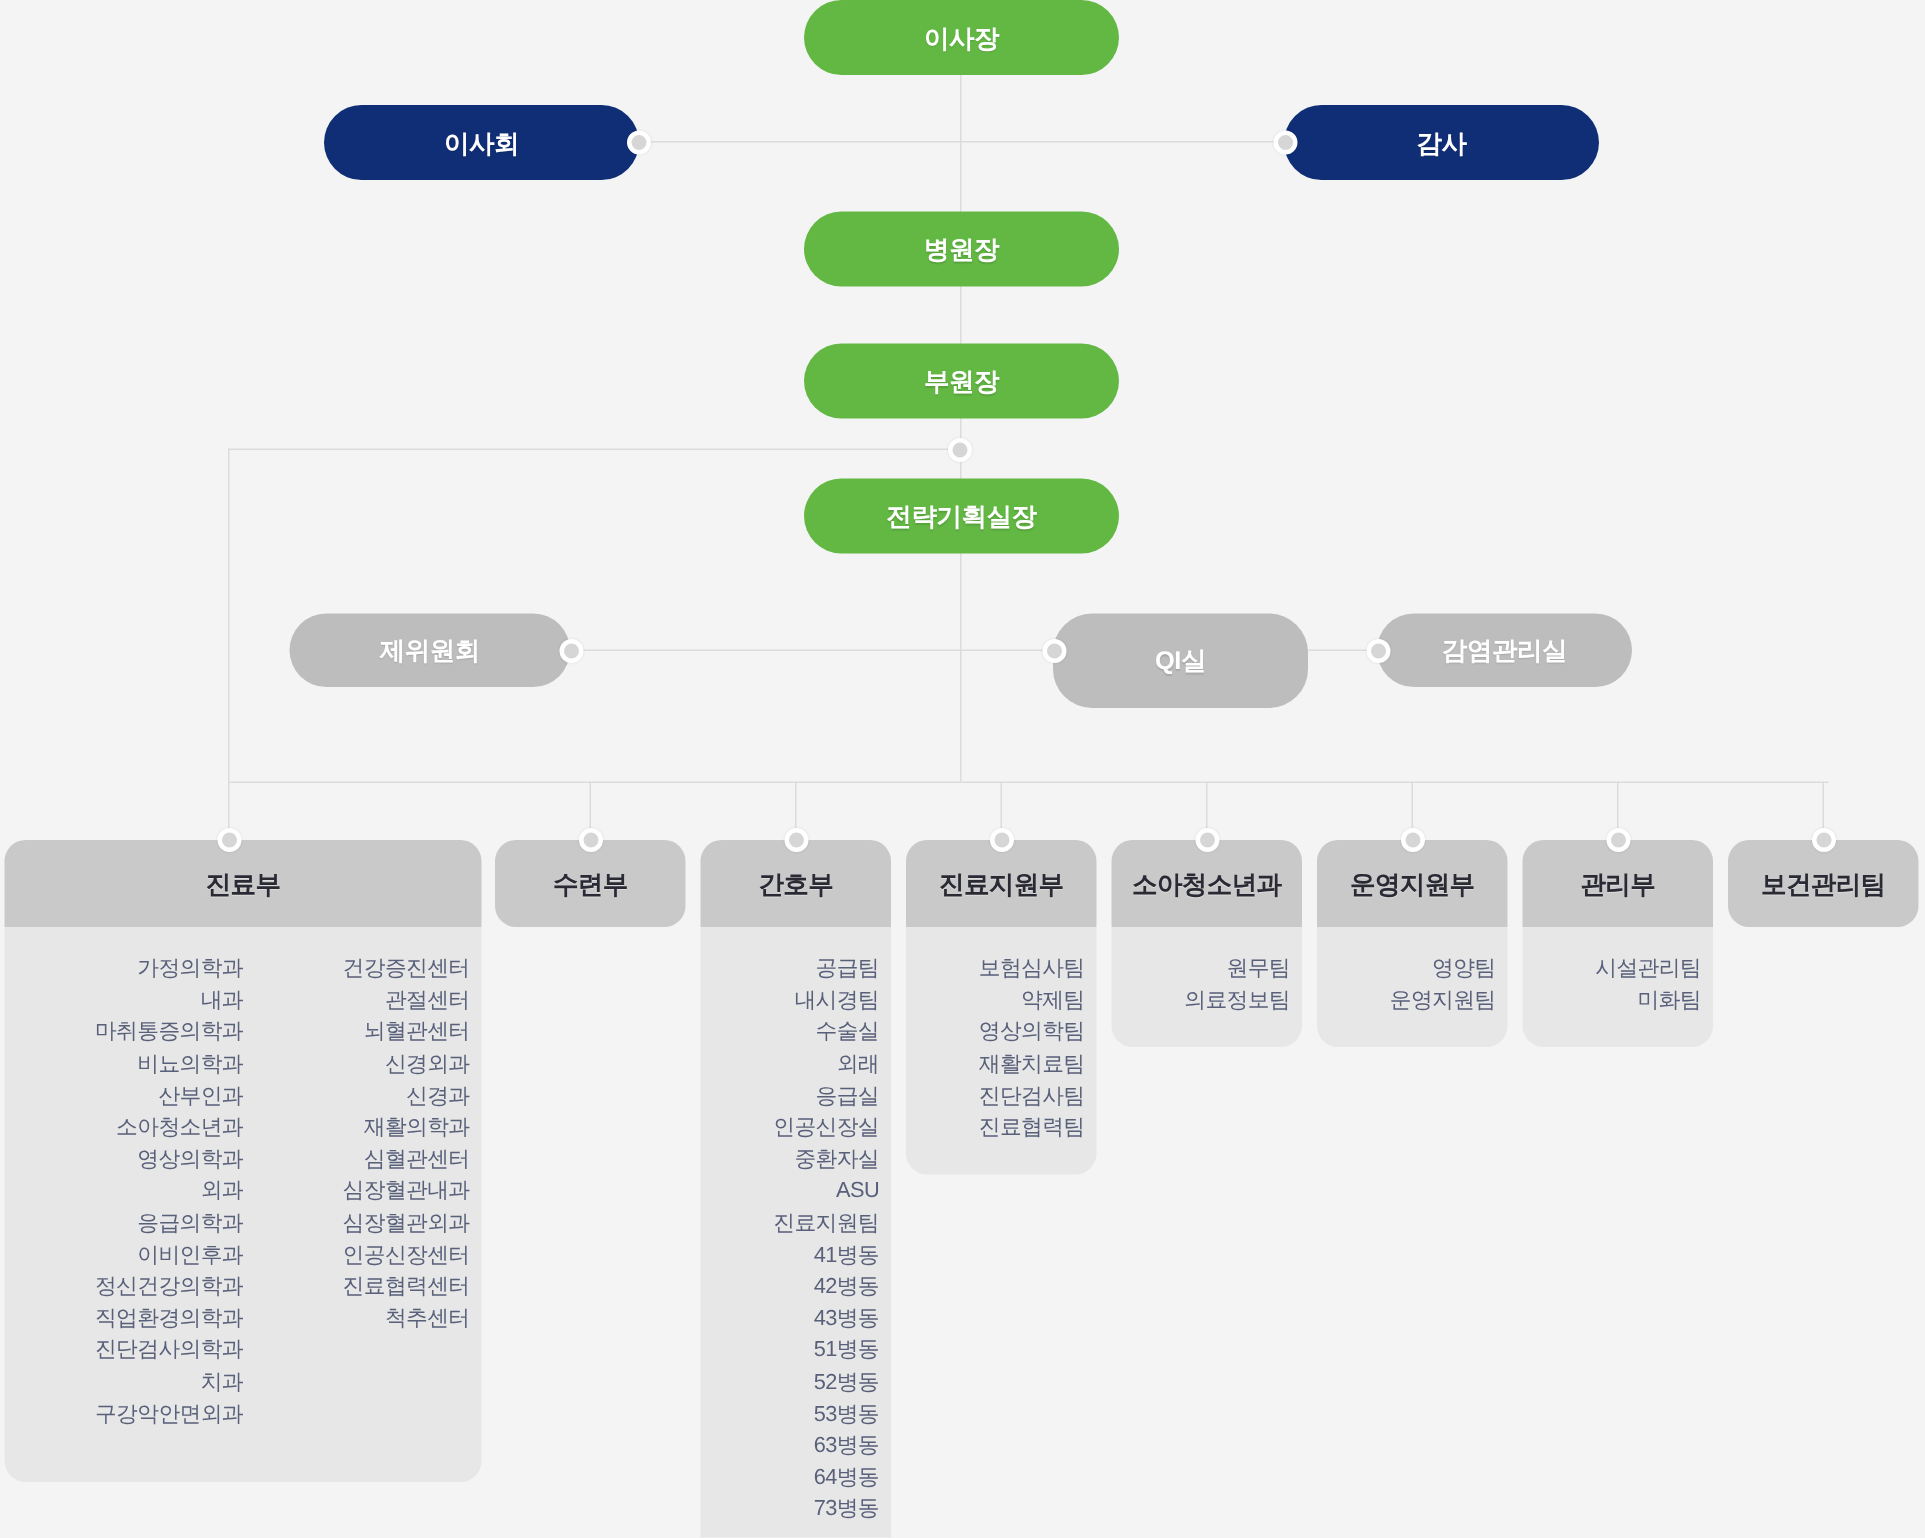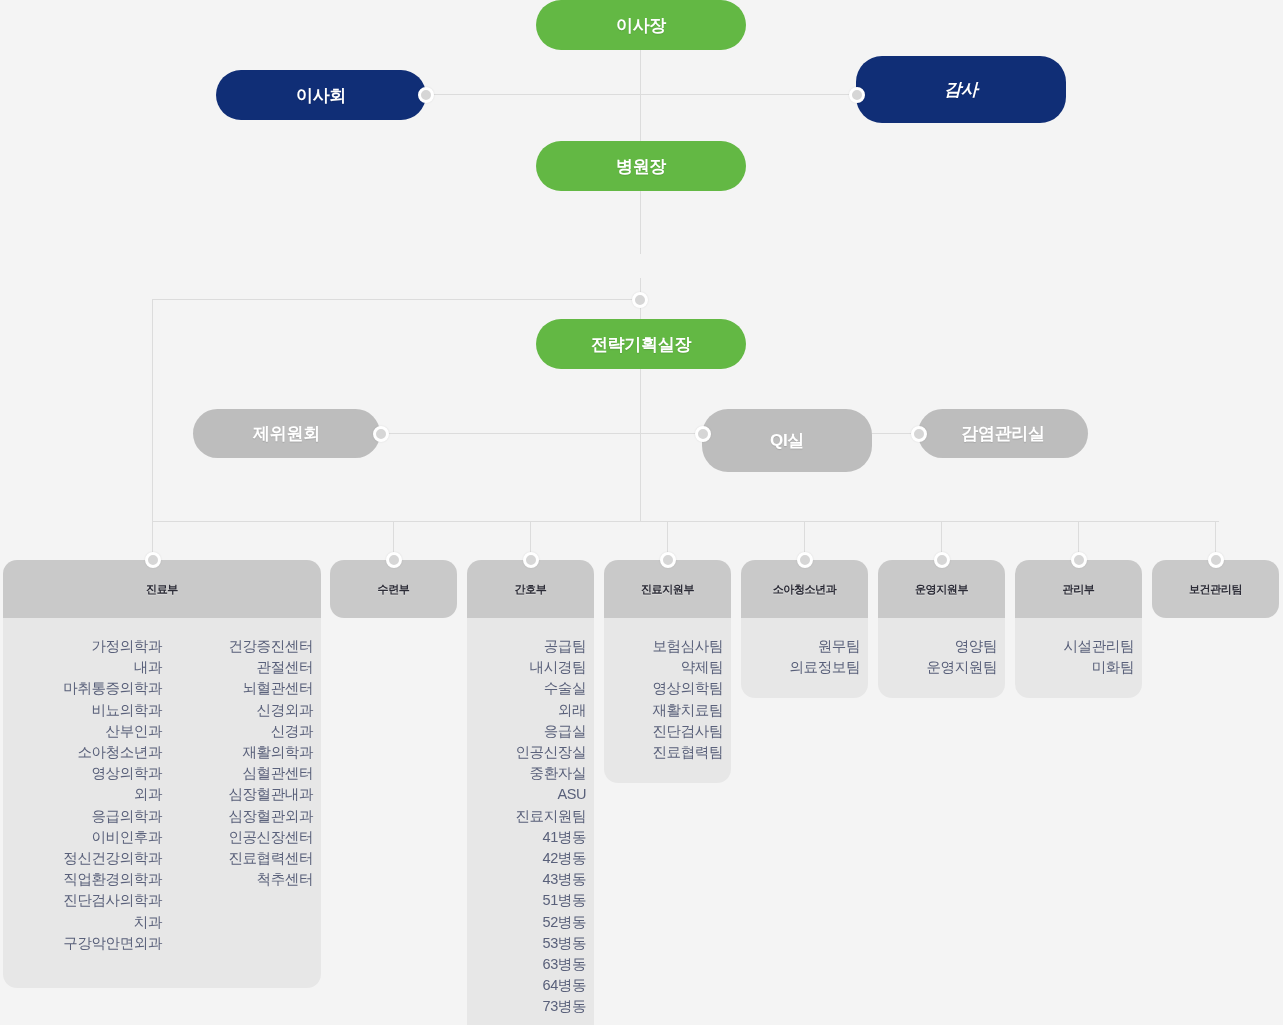--- a/index.html
+++ b/index.html
@@ -42,21 +42,21 @@
   }
   .node.green{background:#63b844;}
   .node.navy {background:#102e76;}
   .node.grey {background:#bdbdbd;}
 
   
   .dept{position:absolute;box-sizing:border-box;}
   .dept-head{
     background:#c9c9c9;
     color:#2a2a35;
-    font-size:11px;
+    font-size:17px;
     font-weight:700;
     letter-spacing:-0.4px;
     height:58px;
     display:flex;align-items:center;justify-content:center;
     border-radius:14px 14px 0 0;
     box-sizing:border-box;
     text-shadow:0 1px 0 rgba(255,255,255,0.35);
   }
   .dept-head.solo{border-radius:14px;}
   .dept-body{
@@ -113,28 +113,31 @@
   <div class="line vline" style="left:1215px;top:521px;height:40px;"></div>
 
   <div class="node green" style="left:536px;top:0px;width:210px;height:50px;">
     <span>이사장</span>
   </div>
 
   <div class="node navy" style="left:216px;top:70px;width:210px;height:50px;">
     <span>이사회</span>
   </div>
 
-  <div class="node navy" style="left:856px;top:56px;width:210px;height:67px;font-style:italic;">
+  <div class="node navy" style="left:856px;top:70px;width:210px;height:50px;">
     <span>감사</span>
   </div>
 
   <div class="node green" style="left:536px;top:141px;width:210px;height:50px;">
     <span>병원장</span>
   </div>
 
+  <div class="node green" style="left:536px;top:229px;width:210px;height:50px;">
+    <span>부원장</span>
+  </div>
 
   <div class="node green" style="left:536px;top:319px;width:210px;height:50px;">
     <span>전략기획실장</span>
   </div>
 
   <div class="node grey" style="left:193px;top:409px;width:187px;height:49px;justify-content:center;">
     <span>제위원회</span>
   </div>
 
   <div class="node grey" style="left:702px;top:409px;width:170px;height:63px;">

